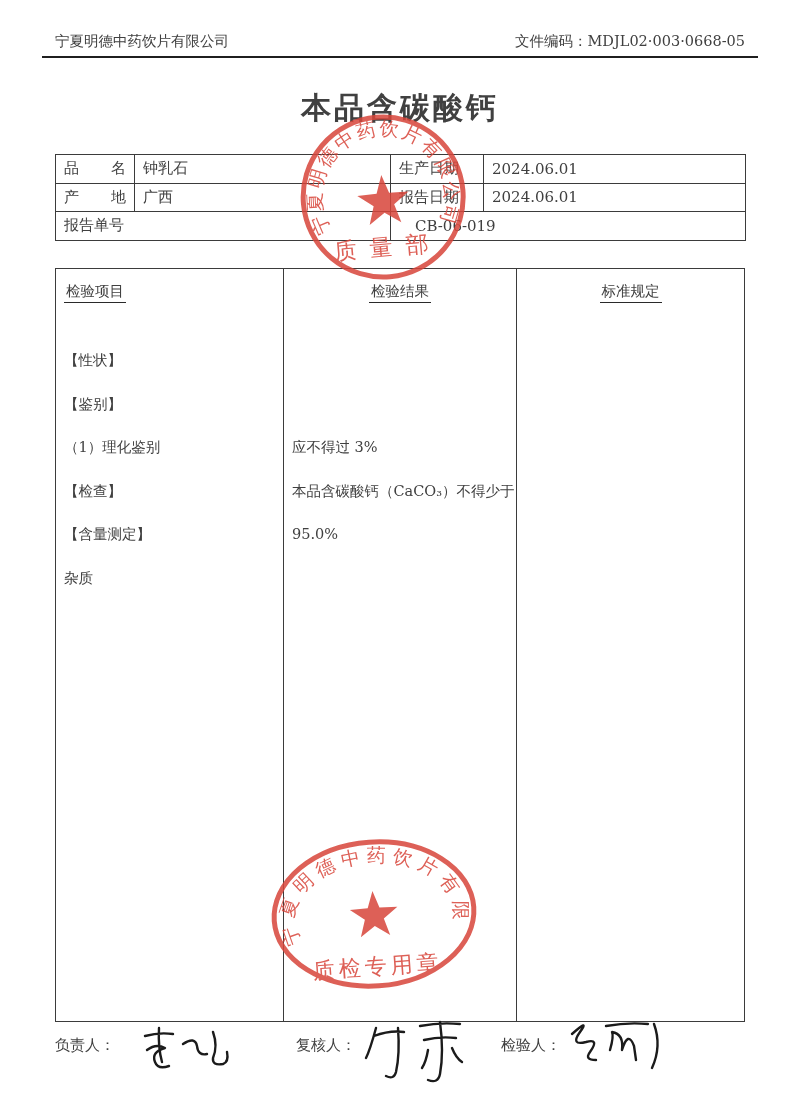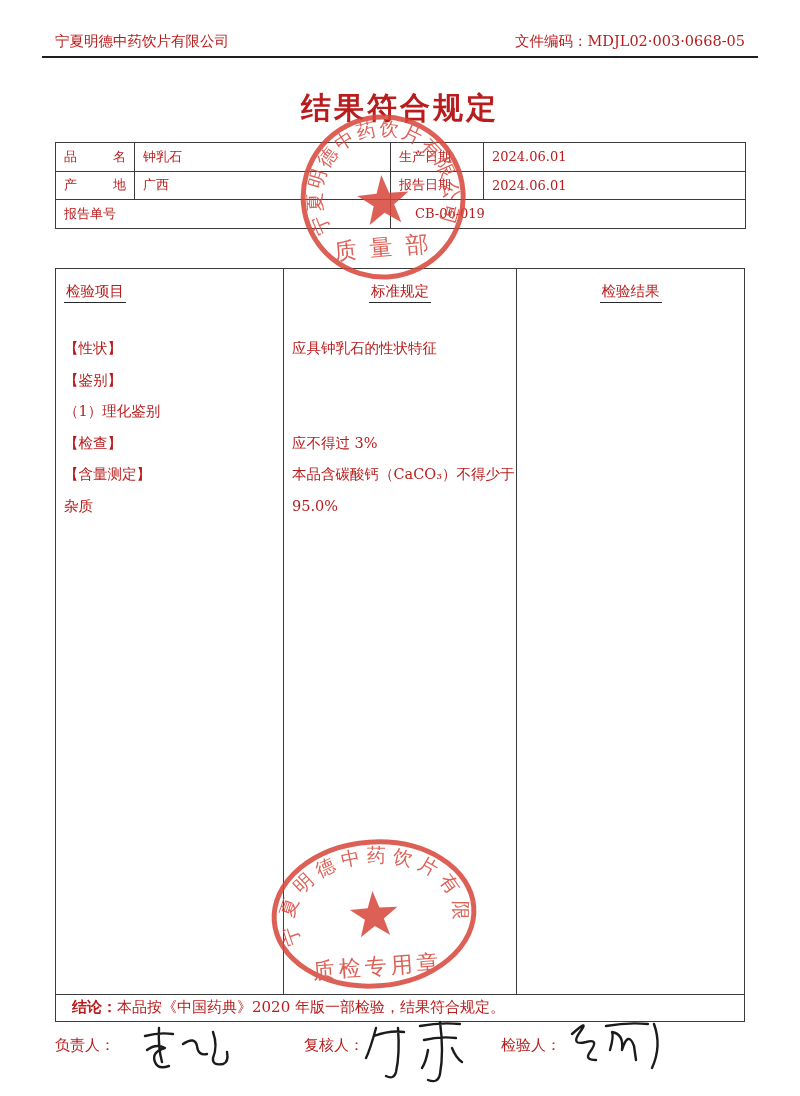--- a/index.html
+++ b/index.html
@@ -1,52 +1,52 @@
 <!DOCTYPE html>
 <html><head>
 <meta charset="utf-8">
 <style>
   * { margin:0; padding:0; box-sizing:border-box; }
   html,body { background:#ffffff; }
   .page {
     position:relative; width:800px; height:1096px; background:#fff;
-    font-family:"DejaVu Serif","Liberation Serif",serif; color:#b91c1c;
+    font-family:"DejaVu Serif","Liberation Serif",serif; color:#404040;
     overflow:hidden;
   }
   
   .hdr { position:absolute; top:32px; left:55px; width:690px;
          display:flex; justify-content:space-between; font-size:14.5px; }
   .hdr-rule { position:absolute; top:56px; left:42px; width:716px;
               border-bottom:2.5px solid #1f1f1f; }
   
   .title { position:absolute; top:88px; left:0; width:800px; text-align:center;
            font-size:30px; font-weight:bold; letter-spacing:3px; }
   
-  table.info { position:absolute; top:142px; left:55px; width:690px;
-               border-collapse:collapse; table-layout:fixed; font-size:13px; }
+  table.info { position:absolute; top:154px; left:55px; width:690px;
+               border-collapse:collapse; table-layout:fixed; font-size:15px; }
   table.info td { border:1.6px solid #3b3b3b; height:28.5px; padding:0 8px;
                   white-space:nowrap; overflow:visible; }
   td.lbl   { width:79px; }
   td.lbl.just div { width:100%; text-align:justify; text-align-last:justify; }
   td.val   { width:256px; }
   td.dlbl  { width:93px; padding-left:10px; }
   td.dval  { width:262px; padding-left:12px; }
   
   .insp { position:absolute; top:268px; left:55px; width:690px; height:754px;
           border:1.6px solid #3b3b3b; display:flex; flex-direction:column;
           font-size:14.5px; background:transparent; }
   .insp-head { height:46px; display:grid; grid-template-columns:228px 233px 1fr; }
   .insp-head > div { display:flex; align-items:center; justify-content:center; }
   .insp-head > div:nth-child(-n+2){ border-right:1.6px solid #3b3b3b; }
   .insp-head > div:first-child { justify-content:flex-start; padding-left:8px; }
   .insp-head span { border-bottom:1px solid #2a2a2a; padding:0 2px 1px 2px; }
   .insp-body { flex:1; display:grid; grid-template-columns:228px 233px 1fr; }
   .insp-col { padding-top:18px; }
   .insp-body > .insp-col:nth-child(-n+2){ border-right:1.6px solid #3b3b3b; }
-  .ln { height:31.5px; line-height:31.5px; padding-left:8px; white-space:nowrap; }
+  .ln { height:31.5px; line-height:31.5px; padding-left:8px; white-space:nowrap;margin-top:12px; }
   .concl { border-top:1.6px solid #3b3b3b; height:27px; line-height:25px;
            padding-left:16px; font-size:15px; white-space:nowrap; }
   .concl b { font-weight:bold; }
   
   .sigrow { position:absolute; top:1030px; left:0; width:751px; height:66px;
             font-size:15px;font-family:Liberation Serif, serif; }
   .sig-label { position:absolute; top:6px; white-space:nowrap; }
   .sig-svg { position:absolute; }
   .sig-svg path { fill:none; stroke:#1b1b1b; stroke-width:2.4;
                   stroke-linecap:round; stroke-linejoin:round; }
@@ -58,21 +58,21 @@
 <body>
 
 <div class="page">
 
   <div class="hdr">
     <span>宁夏明德中药饮片有限公司</span>
     <span>文件编码：MDJL02·003·0668-05</span>
   </div>
   <div class="hdr-rule"></div>
 
-  <div class="title">结果符合规定</div>
+  <div class="title">本品含碳酸钙</div>
 
   <table class="info">
     <tbody>
         <tr>
       <td class="lbl just">
             <div>品名</div>
           </td>
       <td class="val">钟乳石</td>
       <td class="dlbl">生产日期</td>
       <td class="dval">2024.06.01</td>
@@ -91,47 +91,43 @@
     </tr>
   </tbody>
     </table>
 
   <div class="insp">
     <div class="insp-head">
       <div>
           <span>检验项目</span>
         </div>
       <div>
-          <span>标准规定</span>
+          <span>检验结果</span>
         </div>
       <div>
-          <span>检验结果</span>
+          <span>标准规定</span>
         </div>
     </div>
     <div class="insp-body">
       <div class="insp-col">
         <div class="ln">【性状】</div>
         <div class="ln">【鉴别】</div>
         <div class="ln">（1）理化鉴别</div>
         <div class="ln">【检查】</div>
         <div class="ln">【含量测定】</div>
         <div class="ln">杂质</div>
         <div class="ln"></div>
       </div>
       <div class="insp-col">
-        <div class="ln">应具钟乳石的性状特征</div>
         <div class="ln"></div>
         <div class="ln"></div>
         <div class="ln">应不得过 3%</div>
         <div class="ln">本品含碳酸钙（CaCO₃）不得少于</div>
         <div class="ln">95.0%</div>
       </div>
-    </div>
-    <div class="concl">
-      <b>结论：</b><span>本品按《中国药典》2020 年版一部检验，结果符合规定。</span>
     </div>
   </div>
 
   <svg class="stamp" style="left:293px; top:105px; transform:rotate(-5deg);" width="180" height="180" viewBox="0 0 180 180">
     <defs>
       <path id="arcTop" d="M 36.3,123 A 62,62 0 1 1 143.7,123" fill="none"></path>
     </defs>
     <circle cx="90" cy="92" r="80" fill="none" stroke="#d8453a" stroke-width="5"></circle>
     <text font-size="19" fill="#d8453a" letter-spacing="2.5">
       <textPath href="#arcTop" startOffset="2">宁夏明德中药饮片有限公司</textPath>
@@ -147,21 +143,21 @@
     <ellipse cx="110" cy="80" rx="100" ry="72" fill="none" stroke="#d8453a" stroke-width="5"></ellipse>
     <text font-size="19" fill="#d8453a" letter-spacing="6">
       <textPath href="#arcBottom" startOffset="2">宁夏明德中药饮片有限公司</textPath>
     </text>
     <polygon fill="#d8453a" points="110,57 115.9,73.9 133.8,74.3 119.5,85.1 124.7,102.2 110,92 95.3,102.2 100.5,85.1 86.2,74.3 104.1,73.9"></polygon>
     <text x="110" y="140" text-anchor="middle" font-size="22" letter-spacing="4" fill="#d8453a">质检专用章</text>
   </svg>
 
   <div class="sigrow">
     <span class="sig-label" style="left:55px">负责人：</span>
-    <span class="sig-label" style="left:304px">复核人：</span>
+    <span class="sig-label" style="left:296px">复核人：</span>
     <span class="sig-label" style="left:501px">检验人：</span>
 
     <svg class="sig-svg" style="left:125px; top:-8px" width="115" height="66" viewBox="0 0 115 66">
       <path d="M34,6 q-1,20 3,34 M20,14 q14,-4 28,-2 M22,28 q9,-7 18,-2 q-14,4 -10,14 q3,8 14,4"></path>
       <path d="M58,22 q12,-8 14,2 q1,10 10,8 M88,10 q5,14 0,26 q-1,8 10,6 q6,-2 4,-12"></path>
     </svg>
 
     <svg class="sig-svg" style="left:358px; top:-16px" width="130" height="82" viewBox="0 0 130 82">
       <path d="M18,14 q-6,22 -10,30 M16,22 q16,-6 30,-4 M40,14 q2,26 -2,44 q-2,8 -10,4"></path>
       <path d="M62,12 q20,-4 40,-2 M66,26 q16,-4 32,-2 M70,36 q-2,12 -6,18 M94,34 q4,10 10,14 M82,8 q4,30 0,52 q-2,10 -12,6"></path>

